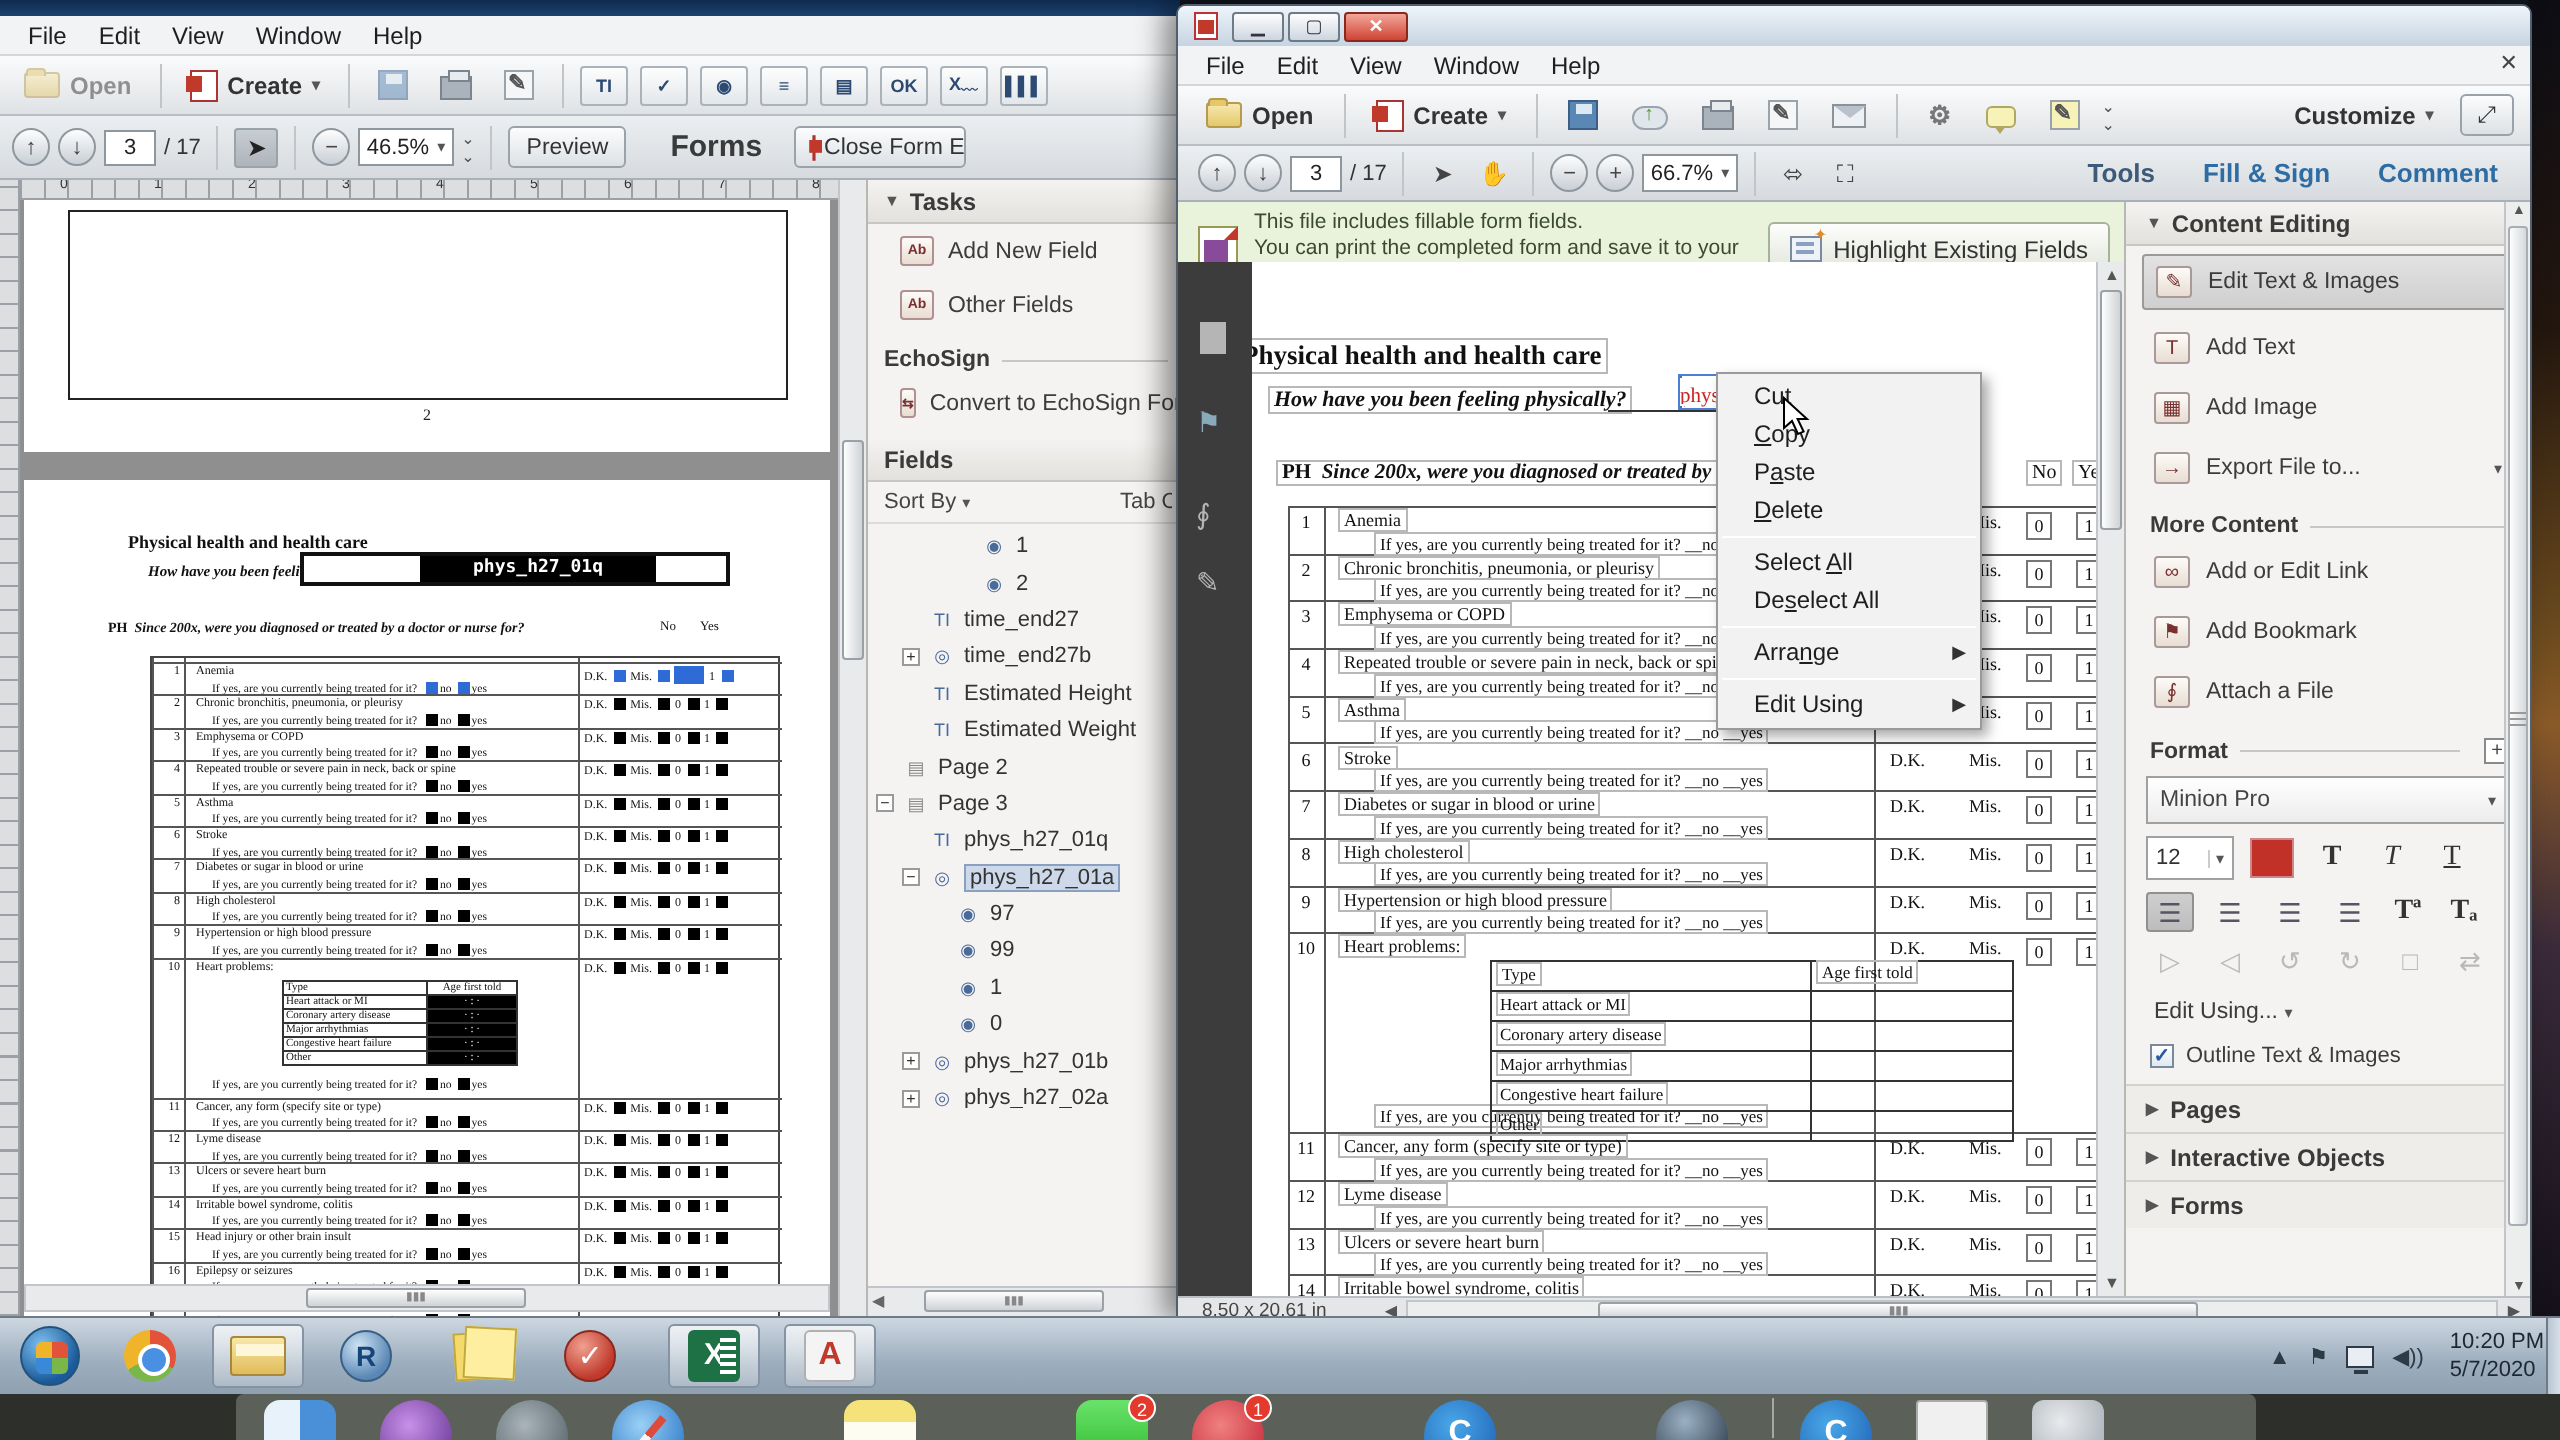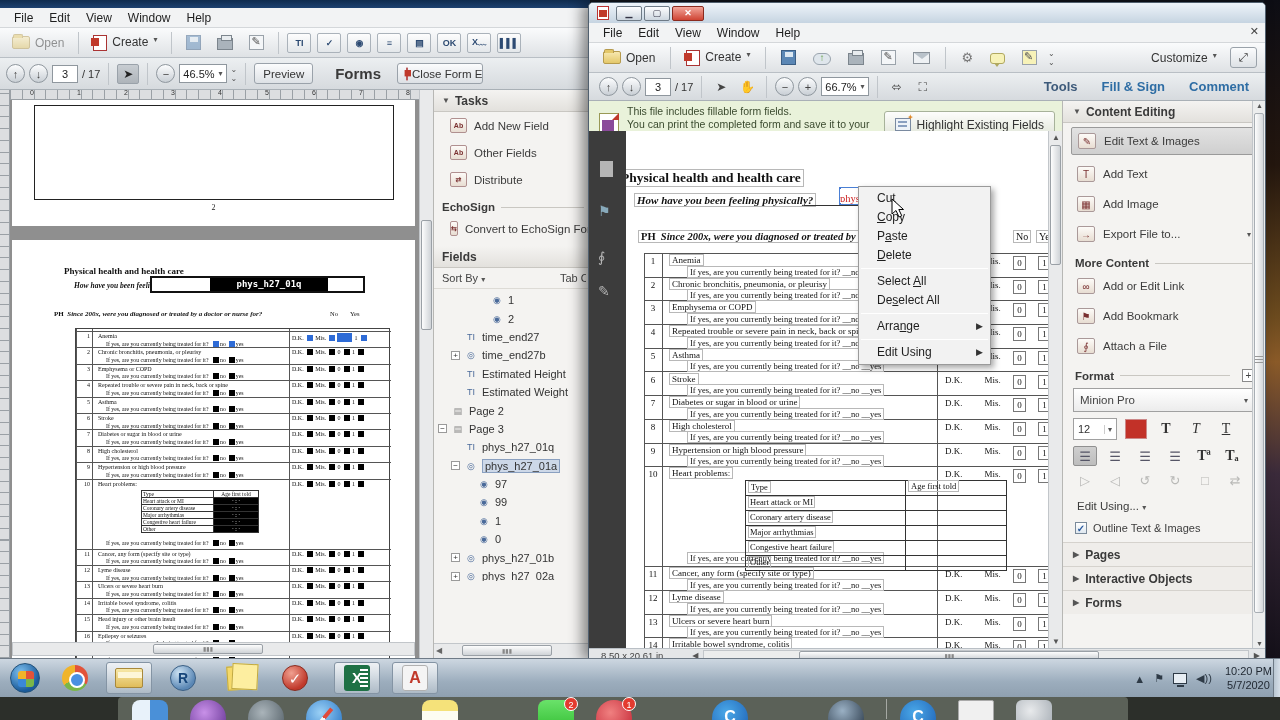--- a/index.html
+++ b/index.html
@@ -16,21 +16,21 @@
   #lwin{left:0;top:0;width:590px;height:658px;background:#e8eaec;}
   #lwin-title{left:0;top:0;width:590px;height:8px;background:linear-gradient(#0f2b4e,#1d4170);overflow:hidden;}
   #lwin-title span{font-size:9px;color:#cfd8e6;margin-left:22px;position:relative;top:-1px;}
   .menubar{height:20px;background:#f2f3f4;border-bottom:1px solid #d4d7da;display:flex;align-items:center;padding-left:6px;}
   .mi{font-size:12px;color:#1e1e1e;padding:2px 8px;display:inline-block;}
   #lmenu{left:0;top:8px;width:590px;}
   #ltoolbar{left:0;top:28px;width:590px;height:30px;background:linear-gradient(#fafbfc,#dfe2e5);
             border-bottom:1px solid #b9bfc5;display:flex;align-items:center;padding-left:6px;gap:4px;}
   #lnav{left:0;top:58px;width:590px;height:32px;background:linear-gradient(#eceff1,#d6dade);
         border-bottom:1px solid #a9b0b6;display:flex;align-items:center;padding-left:6px;gap:4px;}
-  .tbtn{display:inline-flex;align-items:flex-start;gap:5px;font-size:12px;color:#333;padding:3px 6px;border-radius:3px;}
+  .tbtn{display:inline-flex;align-items:center;gap:5px;font-size:12px;color:#333;padding:3px 6px;border-radius:3px;font-weight:bold;}
   .tsep{width:1px;height:22px;background:#c0c5ca;margin:0 4px;}
   .icon-folder{width:18px;height:13px;background:linear-gradient(#f7e8b0,#e4c86a);border:1px solid #b69b4e;border-radius:2px;position:relative;}
   .icon-folder:before{content:"";position:absolute;left:0;top:-3px;width:8px;height:3px;background:#e4c86a;border:1px solid #b69b4e;border-bottom:none;border-radius:2px 2px 0 0;}
   .icon-create{width:14px;height:16px;background:#fff;border:1px solid #a33;position:relative;}
   .icon-create:before{content:"";position:absolute;left:-3px;top:2px;width:8px;height:8px;background:#c0392b;}
   .icon-floppy{width:15px;height:15px;background:#5b87b5;border:1px solid #3c5f85;position:relative;}
   .icon-floppy:before{content:"";position:absolute;left:3px;top:1px;width:8px;height:5px;background:#dce8f2;}
   .icon-printer{width:16px;height:12px;background:#aab3bb;border:1px solid #7c858d;position:relative;margin-top:3px;}
   .icon-printer:before{content:"";position:absolute;left:3px;top:-4px;width:9px;height:4px;background:#e8ecef;border:1px solid #7c858d;}
   .icon-pen{width:15px;height:15px;background:#f4f6f8;border:1px solid #9aa2aa;position:relative;}
@@ -261,21 +261,21 @@
   .notes:before{content:"";position:absolute;left:4px;top:-3px;width:24px;height:24px;background:#fdeea0;border:1px solid #c0a840;transform:rotate(7deg);}
   .tviewer{width:26px;height:26px;border-radius:50%;background:radial-gradient(circle at 35% 30%,#f0a090,#c0392b 70%);border:1px solid #8a2a1e;
            color:#fff;font-size:15px;text-align:center;line-height:25px;}
   .excel{width:26px;height:26px;background:#1e7145;border-radius:3px;position:relative;color:#fff;font-weight:bold;font-size:15px;text-align:center;line-height:25px;}
   .excel:after{content:"";position:absolute;right:2px;top:4px;width:8px;height:18px;background:repeating-linear-gradient(#fff 0 2px,#1e7145 2px 4px);}
   .acroicon{width:26px;height:26px;background:#f4f4f4;border:1px solid #b0b0b0;border-radius:3px;color:#c0392b;font-weight:bold;font-size:16px;text-align:center;line-height:24px;}
   #tray{position:absolute;right:8px;top:0;height:39px;display:flex;align-items:center;gap:9px;}
   .tray-glyph{font-size:11px;color:#2e3a46;}
   .net{width:14px;height:11px;border:1px solid #2e3a46;background:#e8eef4;position:relative;}
   .net:after{content:"";position:absolute;left:3px;bottom:-4px;width:7px;height:2px;background:#2e3a46;}
-  #clock{text-align:center;font-size:11px;color:#1e2630;line-height:1.25;margin-left:4px;}
+  #clock{text-align:left;font-size:11px;color:#1e2630;line-height:1.25;margin-left:4px;}
   #showdesk{position:absolute;right:0;top:0;width:7px;height:39px;border-left:1px solid #6e7a86;background:linear-gradient(90deg,#b9c6d2,#d6dfe8);}
 
   
   #dockbg{left:0;top:697px;width:1280px;height:23px;background:#2c2f2a;}
   #dockshelf{left:118px;top:697px;width:1010px;height:23px;background:rgba(96,102,92,.92);border-radius:4px 4px 0 0;overflow:hidden;}
   .dicon{position:absolute;top:3px;width:36px;height:36px;border-radius:8px;}
   .round{border-radius:50%;}
   .d-finder{background:linear-gradient(90deg,#e8f2fa 50%,#4a90d8 50%);}
   .d-siri{background:radial-gradient(circle at 40% 35%,#c890e8,#5a2a8a);}
   .d-maps{background:radial-gradient(circle at 40% 35%,#aab4ba,#4a565e);}
@@ -544,24 +544,20 @@
         </div>
       <div id="ltasks">
           <div class="pitem">
             <span class="picon">Ab</span>
             <span class="plabel">Add New Field</span>
           </div>
           <div class="pitem">
             <span class="picon">Ab</span>
             <span class="plabel">Other Fields</span>
           </div>
-          <div class="pitem">
-            <span class="picon">⇄</span>
-            <span class="plabel">Distribute</span>
-          </div>
         </div>
       <div class="psub">
           <span>EchoSign</span>
           <span class="rule"></span>
         </div>
       <div class="pitem">
           <span class="picon">⇆</span>
           <span class="plabel">Convert to EchoSign Form</span>
         </div>
       <div class="phead" style="margin-top:4px;">

